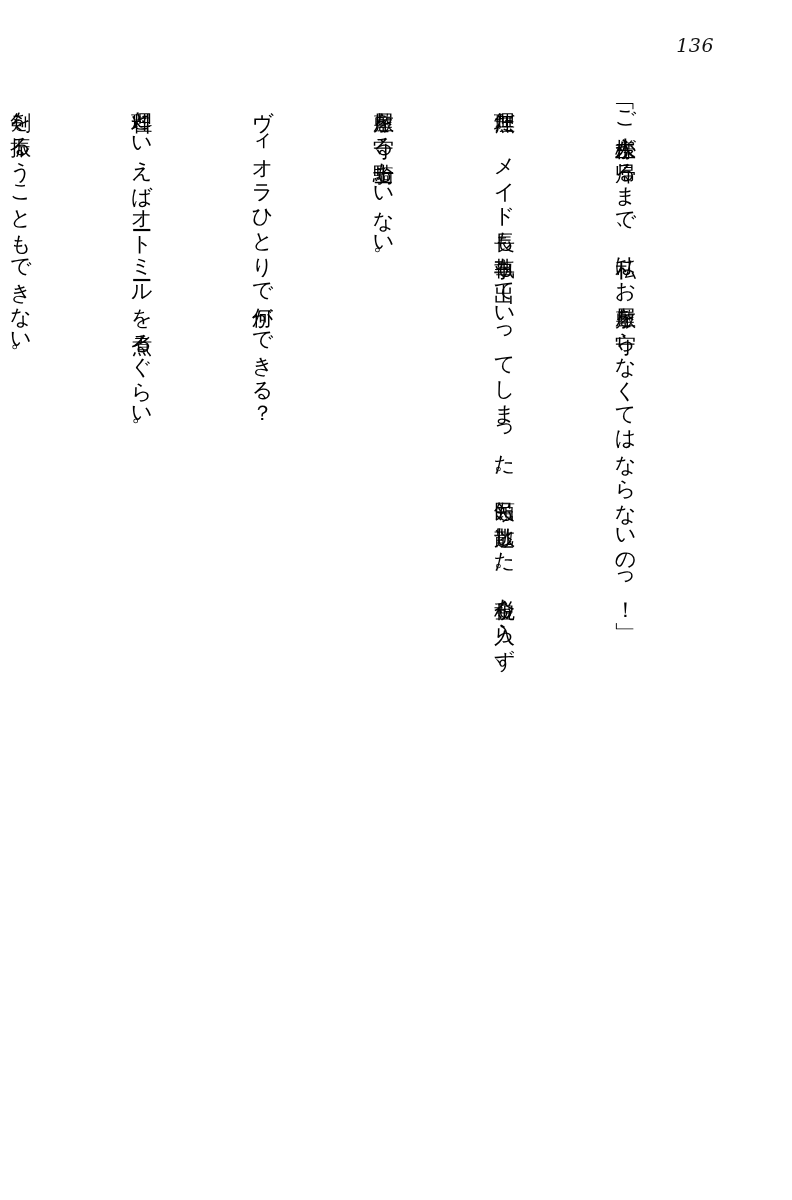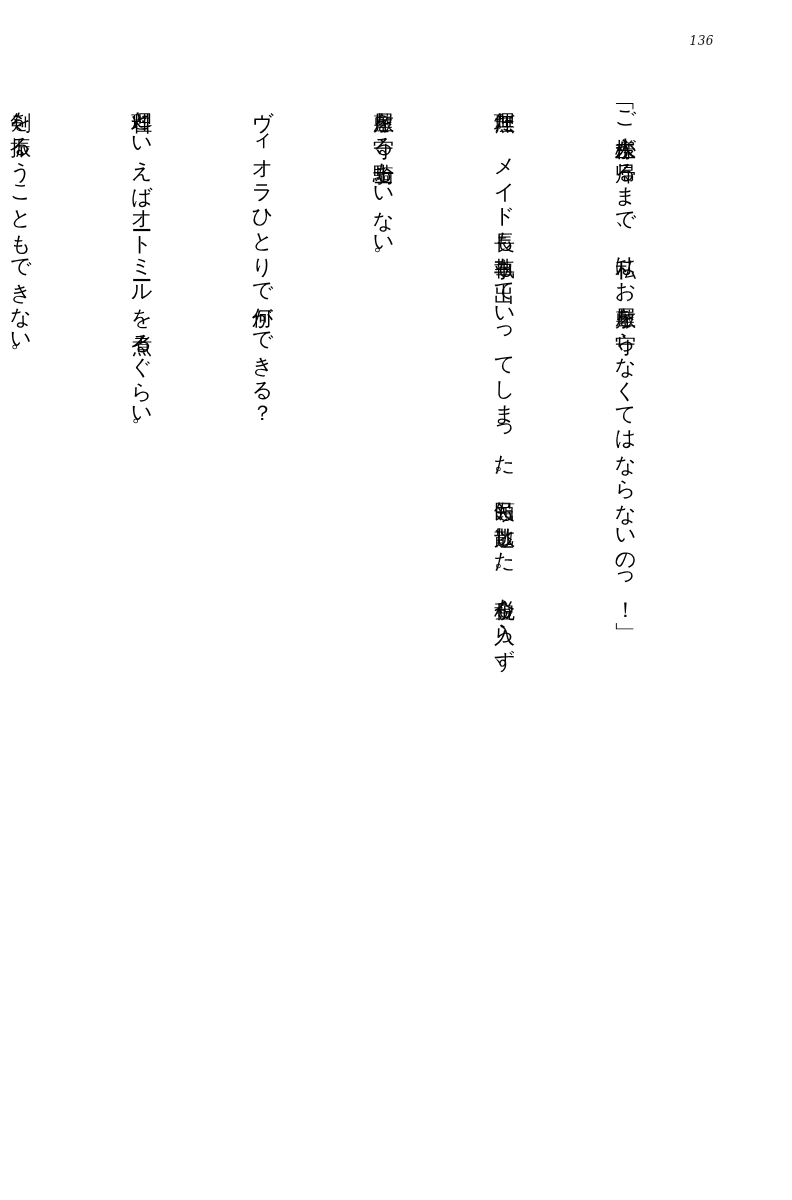--- a/index.html
+++ b/index.html
@@ -20,21 +20,21 @@
     inset: 0;
     width: 792px;
     height: 1200px;
   }
   .page-number {
     position: absolute;
     top: 34px;
     right: 78px;
     font-family: "DejaVu Serif", "Liberation Serif", serif;
     font-style: italic;
-    font-size: 12px;
+    font-size: 19px;
     letter-spacing: 0.5px;
     color: #111;
   }
   .body-text {
     position: absolute;
     top: 96px;
     right: 66px;
     left: 56px;
     bottom: 40px;
     

